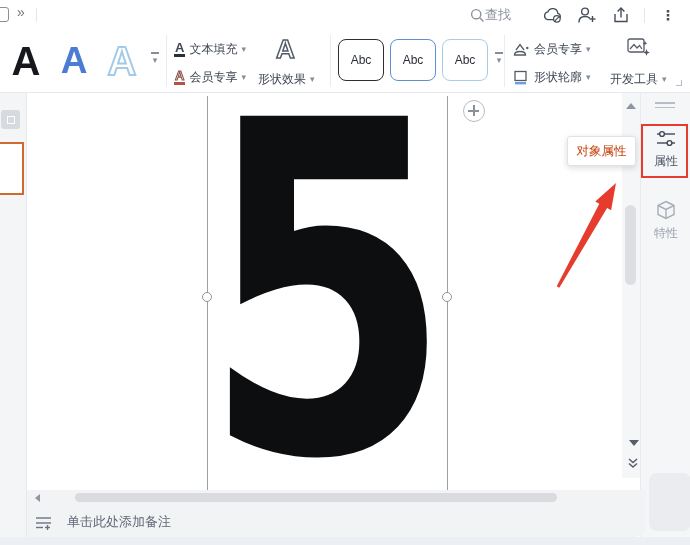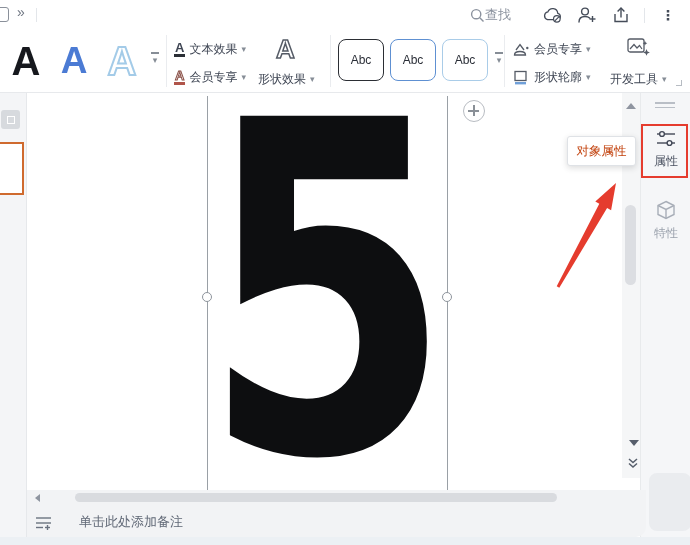--- a/index.html
+++ b/index.html
@@ -78,21 +78,21 @@
   .btn-feat { top:106px; } .btn-feat .lbl { color:#9aa1ac; }
   .side-bottom-block { position:absolute; left:8px; top:380px; width:42px; height:58px; background:#eaecef; border-radius:8px; }
 
   
   .bottom-panel { position:absolute; left:27px; top:490px; width:619px; height:47px; background:#f2f3f5; border-radius:0 0 10px 0; }
   .hscroll { position:absolute; left:0; top:0; width:619px; height:16px; }
   .tri-left { position:absolute; left:8px; top:4px; width:0; height:0; border-top:4px solid transparent; border-bottom:4px solid transparent; border-right:5px solid #8f95a0; cursor:pointer; }
   .hthumb { position:absolute; left:48px; top:3px; width:482px; height:9px; background:#d9dbdf; border-radius:5px; cursor:pointer; }
   .notes-row { position:absolute; left:0; top:16px; width:619px; height:31px; display:flex; align-items:center; cursor:text; }
   .notes-icon { margin-left:8px; }
-  .notes-text { margin-left:26px; font-size:13px; color:#606876; white-space:nowrap; }
+  .notes-text { margin-left:14px; font-size:13px; color:#606876; white-space:nowrap; }
   .status-strip { position:absolute; left:0; top:537px; width:690px; height:8px; background:#ecf0f4; }
 
   
   .red-box { position:absolute; left:641px; top:124px; width:47px; height:54px; border:2.5px solid #e53c2e; z-index:30; pointer-events:none; }
   .tooltip { position:absolute; left:567px; top:136px; width:69px; height:30px; background:#fff; border:1px solid #dfe2e6; border-radius:3px; box-shadow:0 2px 6px rgba(0,0,0,.14); display:flex; align-items:center; justify-content:center; z-index:25; }
   .tooltip .txt { font-size:12.5px; color:#c2410c; white-space:nowrap; }
   .arrow-svg { position:absolute; left:0; top:0; width:690px; height:545px; z-index:28; pointer-events:none; }
   svg.ic { display:block; }
 </style>
 </head>
@@ -145,21 +145,21 @@
     <div class="bigA a-blue">A</div>
     <div class="bigA a-outline">A</div>
     <div class="more-btn" style="left:148px; top:22px;">
       <span class="bar"></span>
       <span class="caret">▾</span>
     </div>
     <div class="tb-sep" style="left:166px;"></div>
 
     <div class="tb-row-btn" style="left:174px; top:8px;">
       <span class="ico-a-fill">A</span>
-      <span class="tb-lbl">文本效果</span>
+      <span class="tb-lbl">文本填充</span>
       <span class="caret">▾</span>
     </div>
     <div class="tb-row-btn" style="left:174px; top:36px;">
       <span class="ico-a-outline">A</span>
       <span class="tb-lbl">会员专享</span>
       <span class="caret">▾</span>
     </div>
     <div class="fx-icon-a">A</div>
     <div class="tb-row-btn" style="left:258px; top:38px;">
       <span class="tb-lbl">形状效果</span>

